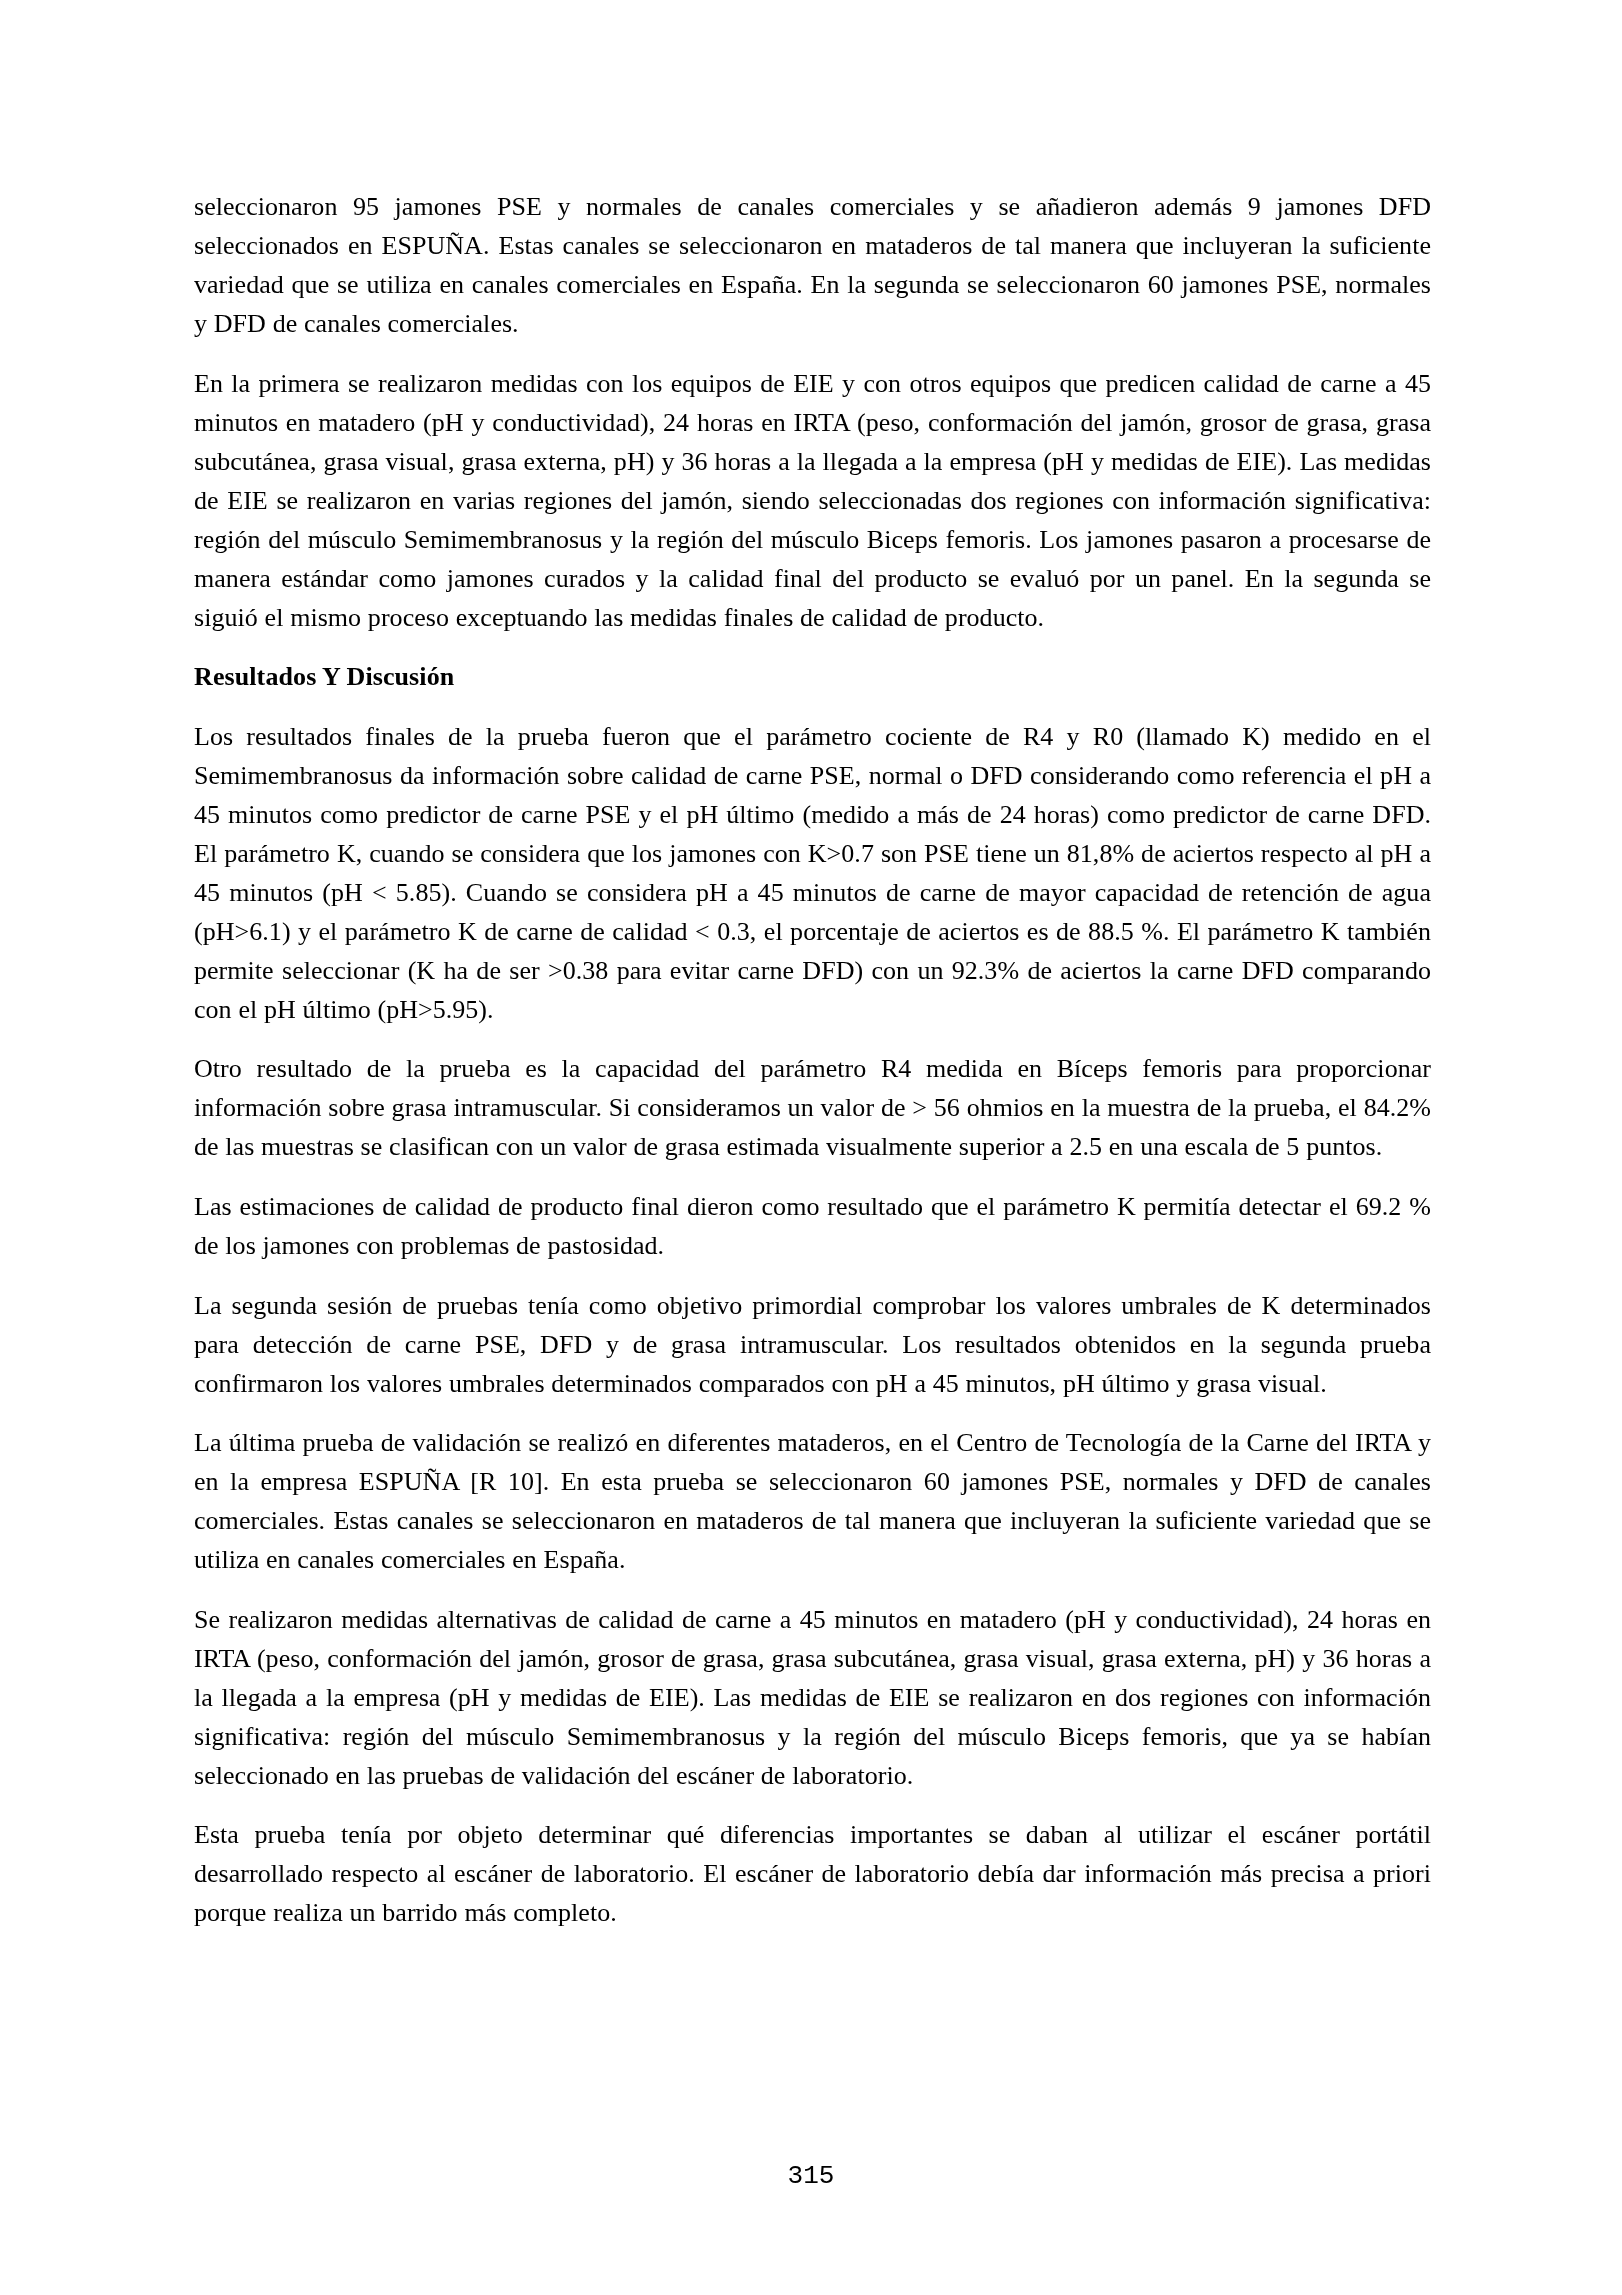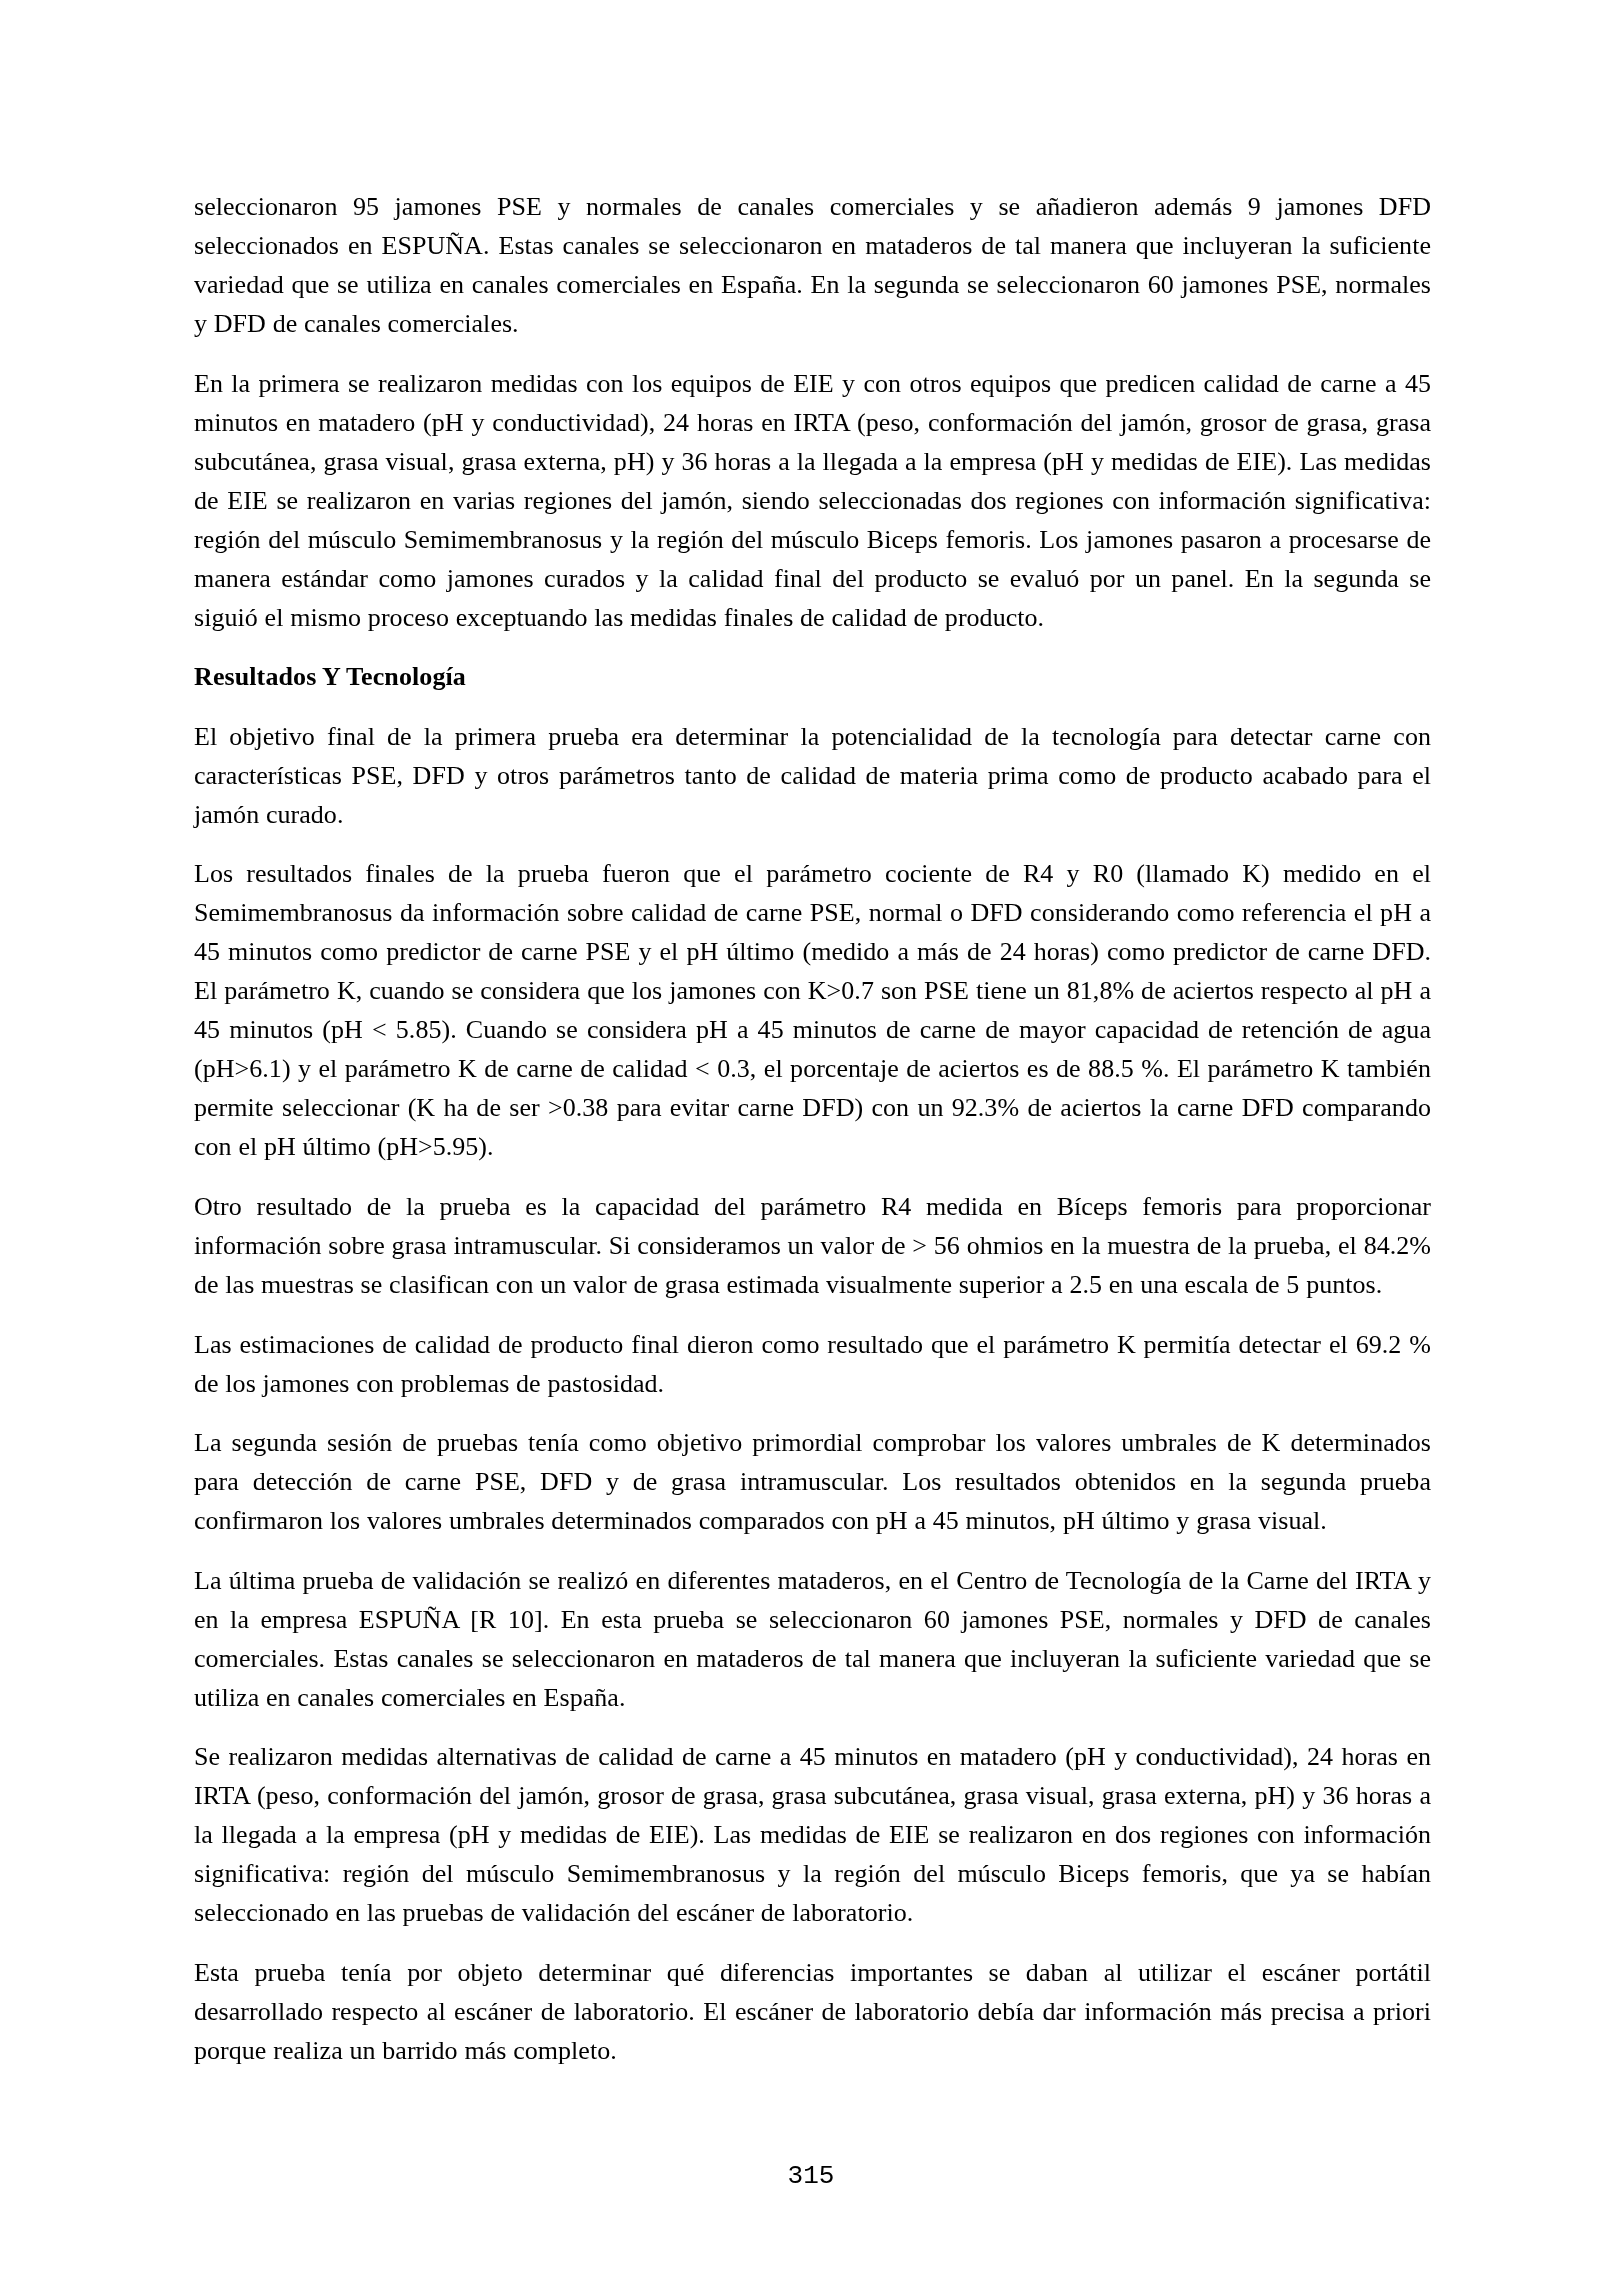--- a/index.html
+++ b/index.html
@@ -61,23 +61,22 @@
 <body>
 
 <div class="page">
 
   <div class="content">
 
     <p class="body-par">seleccionaron 95 jamones PSE y normales de canales comerciales y se añadieron además 9 jamones DFD seleccionados en ESPUÑA. Estas canales se seleccionaron en mataderos de tal manera que incluyeran la suficiente variedad que se utiliza en canales comerciales en España. En la segunda se seleccionaron 60 jamones PSE, normales y DFD de canales comerciales.</p>
 
     <p class="body-par">En la primera se realizaron medidas con los equipos de EIE y con otros equipos que predicen calidad de carne a 45 minutos en matadero (pH y conductividad), 24 horas en IRTA (peso, conformación del jamón, grosor de grasa, grasa subcutánea, grasa visual, grasa externa, pH) y 36 horas a la llegada a la empresa (pH y medidas de EIE). Las medidas de EIE se realizaron en varias regiones del jamón, siendo seleccionadas dos regiones con información significativa: región del músculo Semimembranosus y la región del músculo Biceps femoris. Los jamones pasaron a procesarse de manera estándar como jamones curados y la calidad final del producto se evaluó por un panel. En la segunda se siguió el mismo proceso exceptuando las medidas finales de calidad de producto.</p>
 
-    <h2 class="section-heading">Resultados Y Tecnología</h2>
+    <h2 class="section-heading">Resultados Y Discusión</h2>
 
-    <p class="body-par">El objetivo final de la primera prueba era determinar la potencialidad de la tecnología para detectar carne con características PSE, DFD y otros parámetros tanto de calidad de materia prima como de producto acabado para el jamón curado.</p>
 
     <p class="body-par">Los resultados finales de la prueba fueron que el parámetro cociente de R4 y R0 (llamado K) medido en el Semimembranosus da información sobre calidad de carne PSE, normal o DFD considerando como referencia el pH a 45 minutos como predictor de carne PSE y el pH último (medido a más de 24 horas) como predictor de carne DFD. El parámetro K, cuando se considera que los jamones con K&gt;0.7 son PSE tiene un 81,8% de aciertos respecto al pH a 45 minutos (pH &lt; 5.85). Cuando se considera pH a 45 minutos de carne de mayor capacidad de retención de agua (pH&gt;6.1) y el parámetro K de carne de calidad &lt; 0.3, el porcentaje de aciertos es de 88.5 %. El parámetro K también permite seleccionar (K ha de ser &gt;0.38 para evitar carne DFD) con un 92.3% de aciertos la carne DFD comparando con el pH último (pH&gt;5.95).</p>
 
     <p class="body-par">Otro resultado de la prueba es la capacidad del parámetro R4 medida en Bíceps femoris para proporcionar información sobre grasa intramuscular. Si consideramos un valor de &gt; 56 ohmios en la muestra de la prueba, el 84.2% de las muestras se clasifican con un valor de grasa estimada visualmente superior a 2.5 en una escala de 5 puntos.</p>
 
     <p class="body-par">Las estimaciones de calidad de producto final dieron como resultado que el parámetro K permitía detectar el 69.2 % de los jamones con problemas de pastosidad.</p>
 
     <p class="body-par">La segunda sesión de pruebas tenía como objetivo primordial comprobar los valores umbrales de K determinados para detección de carne PSE, DFD y de grasa intramuscular. Los resultados obtenidos en la segunda prueba confirmaron los valores umbrales determinados comparados con pH a 45 minutos, pH último y grasa visual.</p>
 
 

